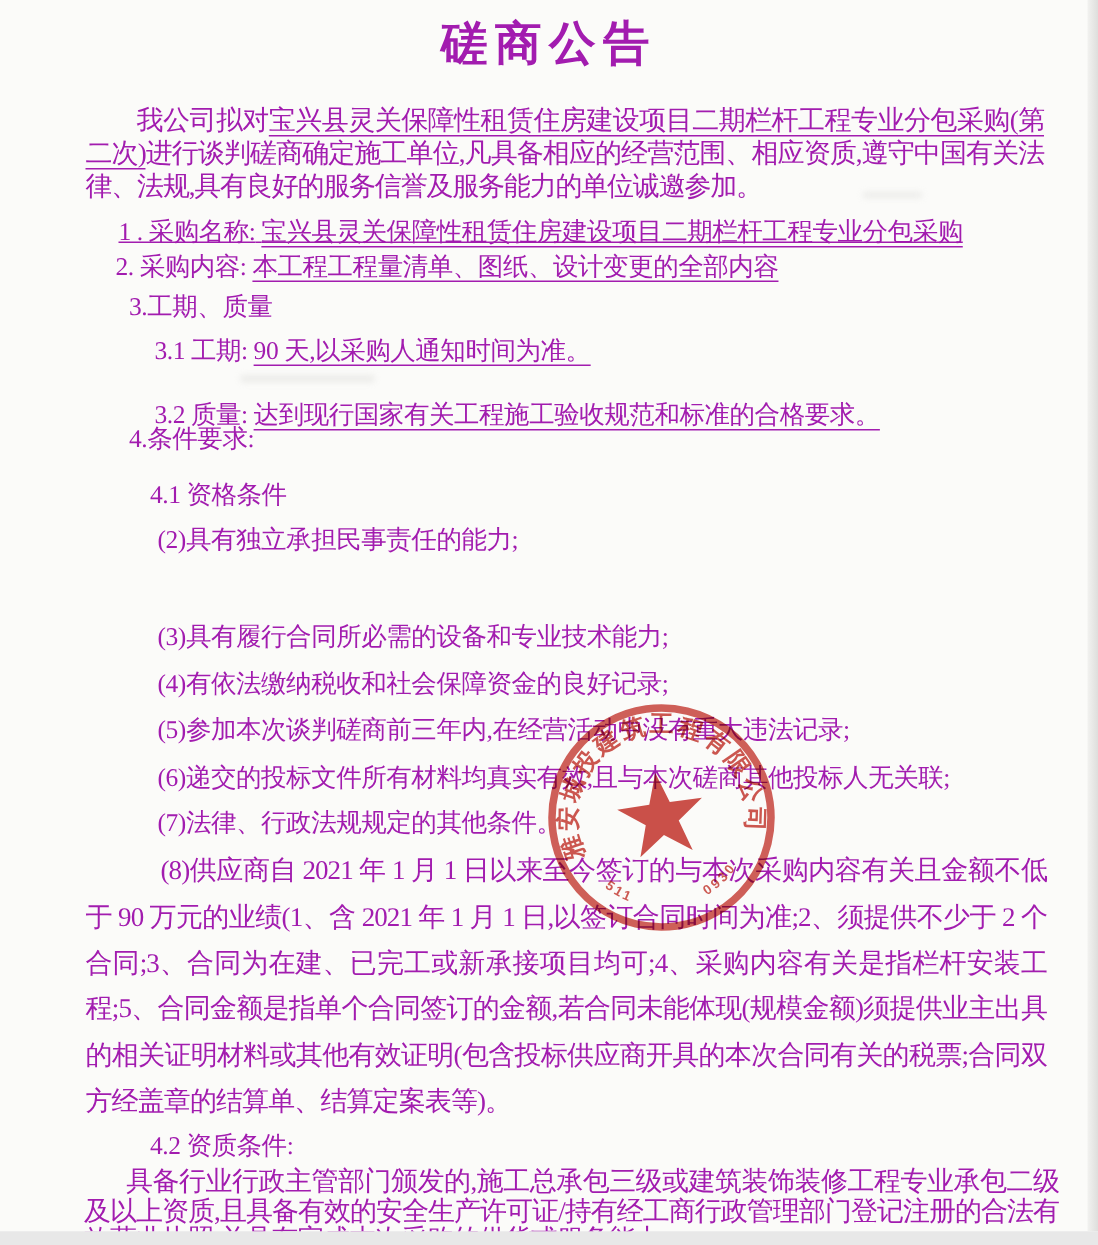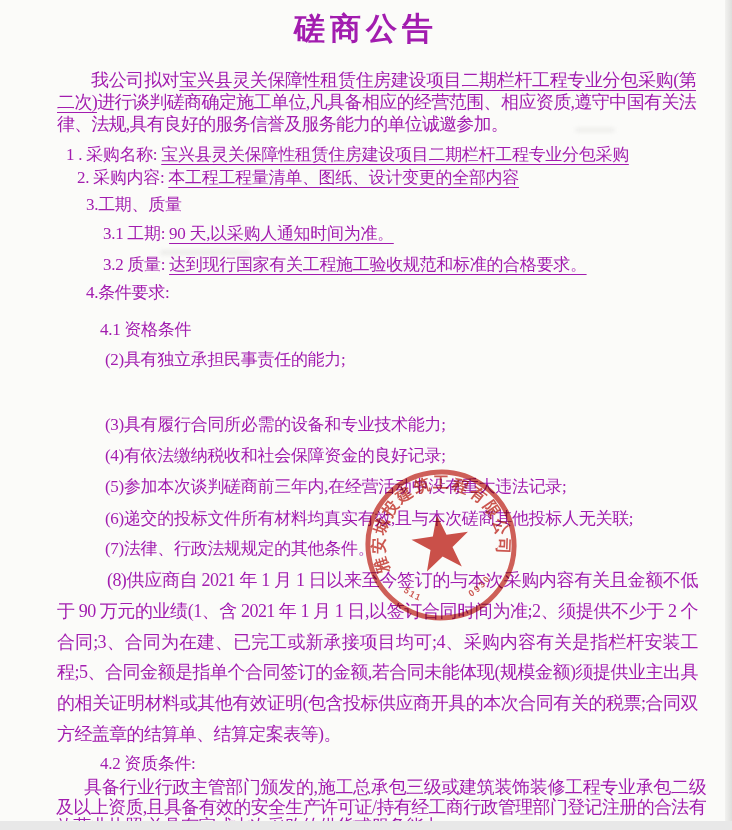--- a/index.html
+++ b/index.html
@@ -42,29 +42,29 @@
 <div class="page">
 
   <div class="scan-edge"></div>
   <div class="smudge" style="left:160px;top:250px;width:90px;height:5px;"></div>
   <div class="smudge" style="left:575px;top:128px;width:40px;height:4px;"></div>
 
   <div class="doc-title">磋商公告</div>
 
   <div class="para intro"><span>我公司拟对</span><span class="uline">宝兴县灵关保障性租赁住房建设项目二期栏杆工程专业分包采购(第二次)</span><span>进行谈判磋商确定施工单位,凡具备相应的经营范围、相应资质,遵守中国有关法律、法规,具有良好的服务信誉及服务能力的单位诚邀参加。</span></div>
 
-  <div class="line" style="top:143px;left:66px;"><span>1 . 采购名称:</span> <span class="uline">宝兴县灵关保障性租赁住房建设项目二期栏杆工程专业分包采购</span></div>
+  <div class="line" style="top:143px;left:79px;text-decoration:underline;"><span>1 . 采购名称:</span> <span class="uline">宝兴县灵关保障性租赁住房建设项目二期栏杆工程专业分包采购</span></div>
 
   <div class="line" style="top:166px;left:77px;"><span>2.  采购内容:</span> <span class="uline">本工程工程量清单、图纸、设计变更的全部内容</span></div>
 
   <div class="line" style="top:193px;left:86px;">3.工期、质量</div>
 
   <div class="line" style="top:222px;left:103px;"><span>3.1 工期:</span> <span class="uline uline-pad">90 天,以采购人通知时间为准。</span></div>
 
-  <div class="line" style="top:253px;left:103px;"><span>3.2 质量:</span> <span class="uline uline-pad">达到现行国家有关工程施工验收规范和标准的合格要求。</span></div>
+  <div class="line" style="top:265px;left:103px;"><span>3.2 质量:</span> <span class="uline uline-pad">达到现行国家有关工程施工验收规范和标准的合格要求。</span></div>
 
   <div class="line" style="top:281px;left:86px;">4.条件要求:</div>
 
   <div class="line" style="top:318px;left:100px;">4.1 资格条件</div>
 
   <div class="line" style="top:348px;left:105px;">(2)具有独立承担民事责任的能力;</div>
   <div class="line" style="top:413px;left:105px;">(3)具有履行合同所必需的设备和专业技术能力;</div>
   <div class="line" style="top:444px;left:105px;">(4)有依法缴纳税收和社会保障资金的良好记录;</div>
   <div class="line" style="top:475px;left:105px;">(5)参加本次谈判磋商前三年内,在经营活动中没有重大违法记录;</div>
   <div class="line" style="top:507px;left:105px;">(6)递交的投标文件所有材料均真实有效,且与本次磋商其他投标人无关联;</div>

